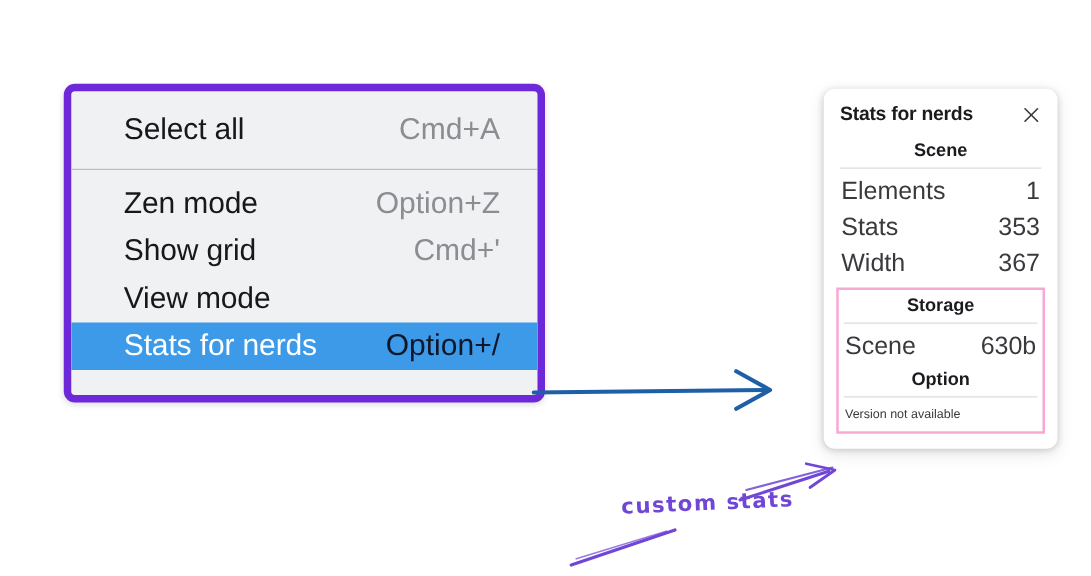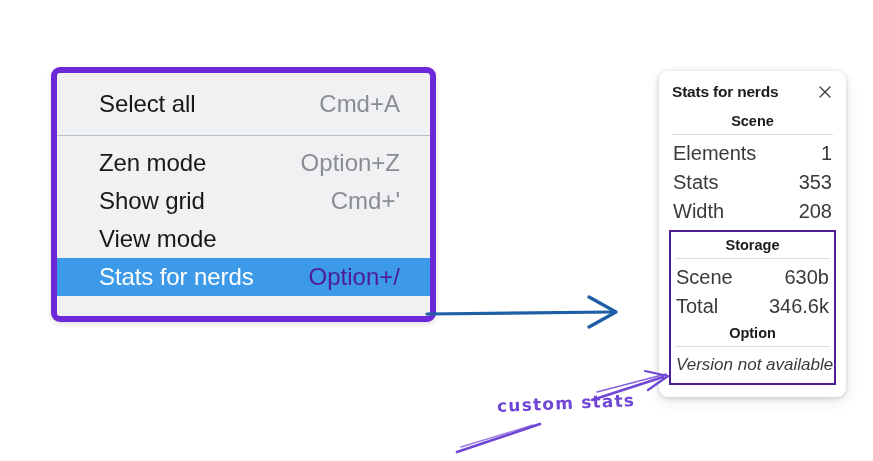--- a/index.html
+++ b/index.html
@@ -60,21 +60,21 @@
   }
   .menu-item .shortcut {
     font-size: 24px;
     color: #8a8d92;
     white-space: nowrap;
   }
   .menu-item.selected {
     background: #3d9ae8;
   }
   .menu-item.selected .label { color: #ffffff; }
-  .menu-item.selected .shortcut { color: #4c1d95; }
+  .menu-item.selected .shortcut { color: #0f172a; }
   .menu-bottom-pad { height: 20px; }
 
   
   .stats-panel {
     position: absolute;
     left: 659px;
     top: 71px;
     width: 187px;
     background: #ffffff;
     border-radius: 9px;
@@ -119,27 +119,26 @@
     display: flex;
     justify-content: space-between;
     align-items: flex-start;
     padding: 3px 2px;
     font-size: 20px;
     color: #3a3a3e;
   }
   .stat-row .v { color: #3a3a3e; }
   .note-row {
     padding: 4px 2px;
-    font-size: 17px;
+    font-size: 10px;
     color: #3a3a3e;
     white-space: nowrap;
-    font-style: italic;
   }
   .highlight-box {
-    border: 2px solid #4c1d95;
+    border: 2px solid #f9a8d4;
     margin: 4px -2px 0 -2px;
     padding: 1px 3px 4px 3px;
   }
 
   
   .anno {
     position: absolute;
     pointer-events: none;
   }
   .anno-text {
@@ -210,37 +209,33 @@
       <div class="stat-row">
         <span class="k">Elements</span>
         <span class="v">1</span>
       </div>
       <div class="stat-row">
         <span class="k">Stats</span>
         <span class="v">353</span>
       </div>
       <div class="stat-row">
         <span class="k">Width</span>
-        <span class="v">208</span>
+        <span class="v">367</span>
       </div>
     </div>
 
     <div class="highlight-box">
 
       <div>
         <div class="section-head">Storage</div>
         <div class="hr"></div>
         <div class="stat-row">
           <span class="k">Scene</span>
           <span class="v">630b</span>
         </div>
-        <div class="stat-row">
-          <span class="k">Total</span>
-          <span class="v">346.6k</span>
-        </div>
       </div>
 
       <div>
         <div class="section-head">Option</div>
         <div class="hr"></div>
         <div class="note-row">Version not available</div>
       </div>
 
     </div>
 

